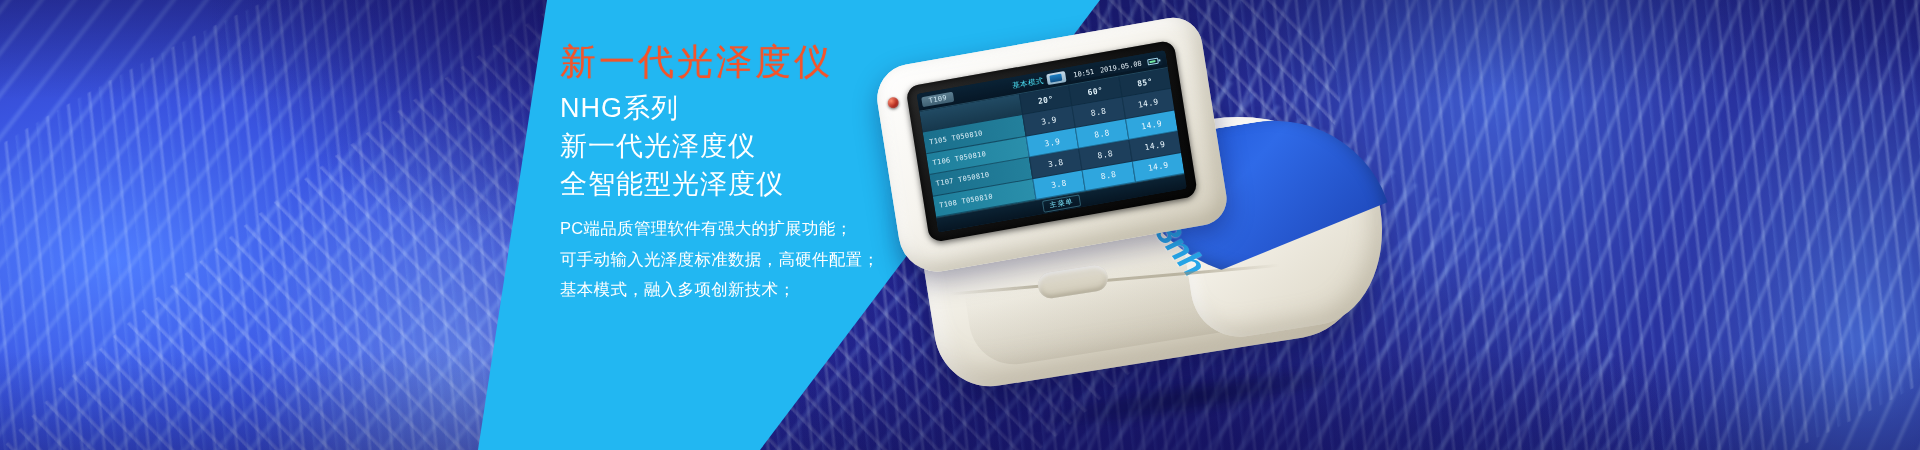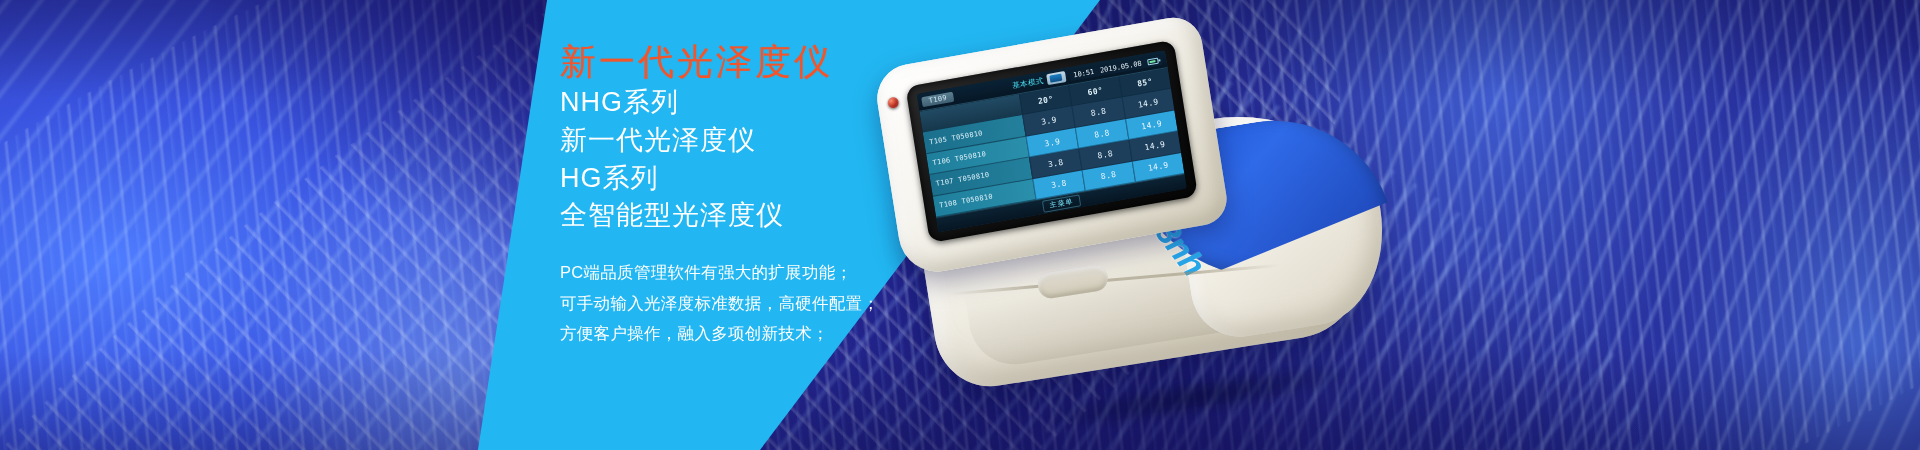--- a/index.html
+++ b/index.html
@@ -92,26 +92,26 @@
   }
 
   
   .copy{ position:absolute; left:560px; top:44px; width:620px; }
   .headline{
     font-size:36px; font-weight:400; letter-spacing:3px; line-height:1;
     color:#f4542a;
     text-shadow:0 0 1px rgba(244,84,42,.6);
     white-space:nowrap;
   }
-  .sub-list{ margin-top:4px; }
+  .sub-list{ margin-top:10px; }
   .sub-line{
     font-size:27px; color:#ffffff; line-height:1.40; letter-spacing:1px;
     font-weight:400; white-space:nowrap;
   }
-  .feature-list{ margin-top:22px; }
+  .feature-list{ margin-top:10px; }
   .feature-line{
     font-size:16.5px; color:#ffffff; line-height:1.85; letter-spacing:.3px;
     font-weight:400; white-space:nowrap;
   }
 
   
   .device-wrap{
     position:absolute; left:880px; top:10px; width:540px; height:430px;
   }
   .device{
@@ -283,28 +283,27 @@
   </div>
 
   <div class="cyan-panel left-edge"></div>
 
   <div class="copy">
     <div class="headline">新一代光泽度仪</div>
 
     <div class="sub-list">
       <div class="sub-line">NHG系列</div>
       <div class="sub-line">新一代光泽度仪</div>
-      <div class="sub-line">HG系列</div>
       <div class="sub-line">全智能型光泽度仪</div>
     </div>
 
     <div class="feature-list">
       <div class="feature-line">PC端品质管理软件有强大的扩展功能；</div>
       <div class="feature-line">可手动输入光泽度标准数据，高硬件配置；</div>
-      <div class="feature-line">方便客户操作，融入多项创新技术；</div>
+      <div class="feature-line">基本模式，融入多项创新技术；</div>
     </div>
   </div>
 
   <div class="device-wrap">
     <div class="device">
 
       <div class="shadow-under"></div>
       <div class="body-shell"></div>
       <div class="nose"></div>
       <div class="blue-swoosh"></div>

